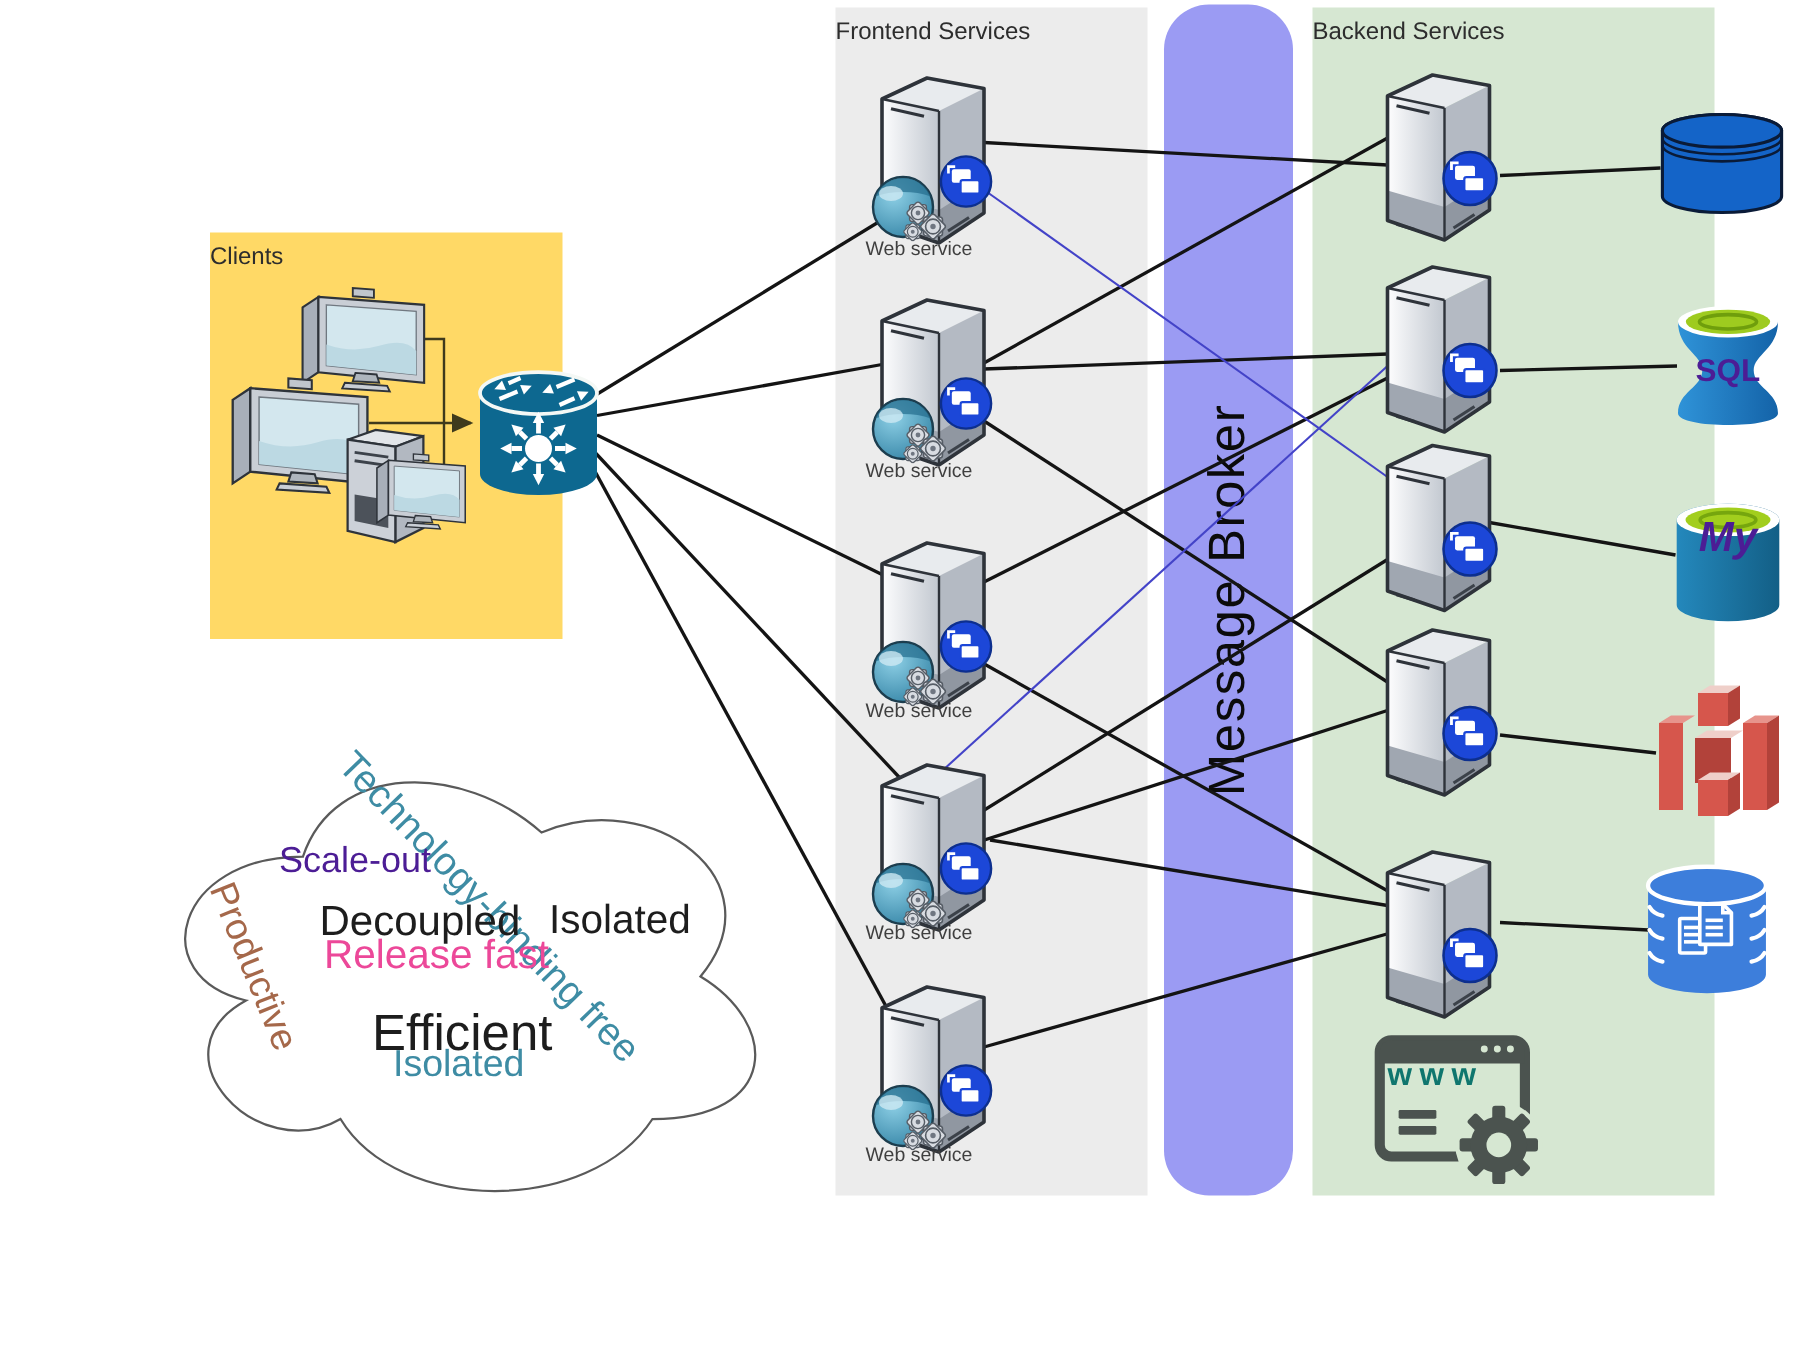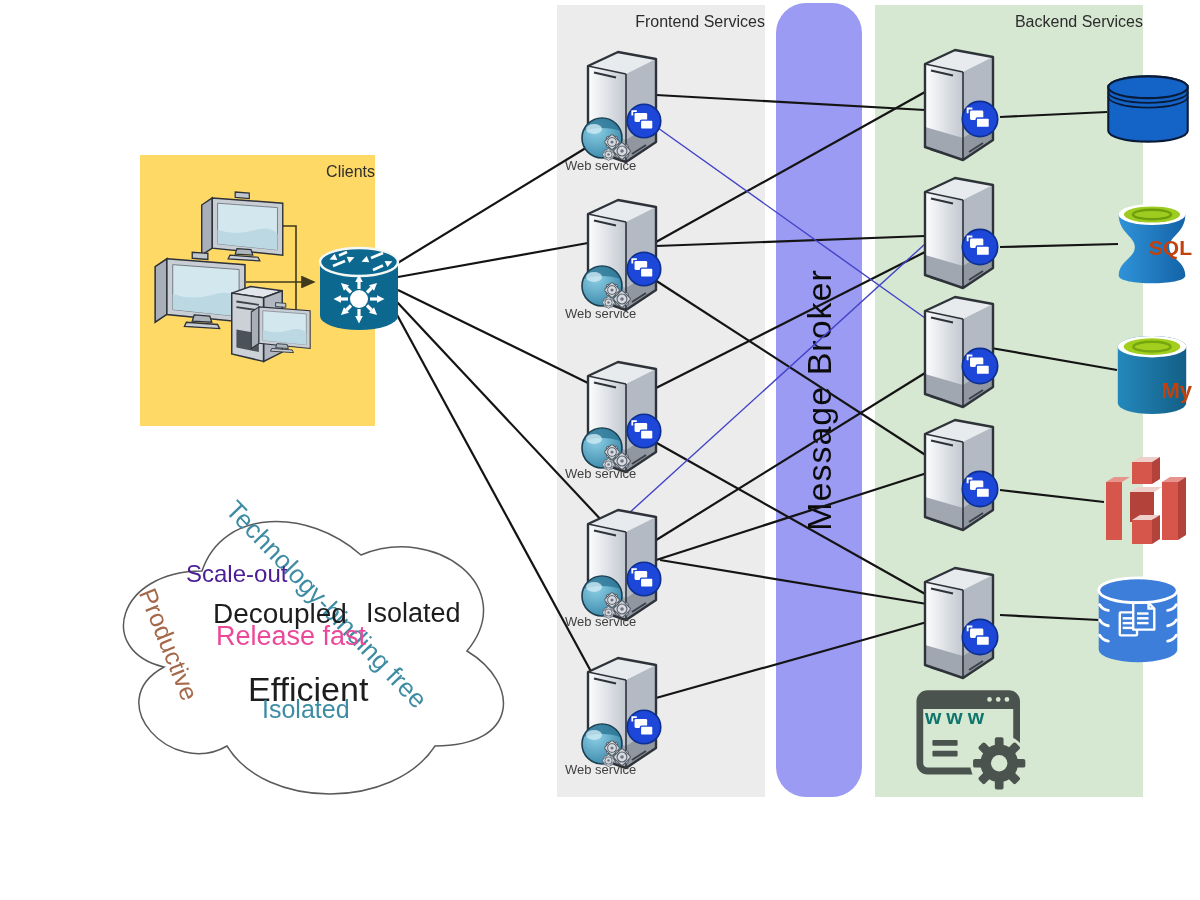--- a/index.html
+++ b/index.html
@@ -1,34 +1,34 @@
 <!DOCTYPE html>
 <html style="--clients_bg: #ffd966; --frontend_bg: #ececec; --backend_bg: #d6e7d2; --broker_bg: #9b9bf3; --link: #141414; --thin_link: #4343c8; --wire: #3f3a1c; --word_teal: #3e8ca4; --word_red: #e8281e; --word_brown: #a5684a; --word_black: #1d1d1d;"><head>
 <meta charset="utf-8">
 <style>
   html,body{margin:0;padding:0;background:#fff;font-family:"Liberation Sans",sans-serif;}
   #canvas{position:relative;width:1200px;height:900px;background:#fff;overflow:hidden;}
   .panel{position:absolute;}
-  .panel-title{position:absolute;top:8px;left:0;width:100%;text-align:right;
+  .panel-title{position:absolute;top:8px;left:0;width:100%;text-align:left;
     font-size:16px;color:#2d2d2d;white-space:nowrap;}
   #clients-panel{left:140px;top:155px;width:235px;height:271px;background:var(--clients_bg);}
   #frontend-panel{left:557px;top:5px;width:208px;height:792px;background:var(--frontend_bg);}
   #broker-band{left:776px;top:3px;width:86px;height:794px;background:var(--broker_bg);border-radius:30px;}
   #backend-panel{left:875px;top:5px;width:268px;height:792px;background:var(--backend_bg);}
   .broker-label{position:absolute;left:50%;top:50%;
     transform:translate(-50%,-50%) rotate(-90deg);white-space:nowrap;
     font-size:34px;color:#0b0b0b;letter-spacing:1px;}
   svg.layer{position:absolute;left:0;top:0;width:1200px;height:900px;}
   .icon{position:absolute;}
-  .ws-label{position:absolute;font-size:13px;color:#3f3f3f;white-space:nowrap;}
+  .ws-label{position:absolute;font-size:13px;color:#3f3f3f;white-space:nowrap;margin-left:12px;}
   #cloud-words{position:absolute;left:0;top:0;width:1200px;height:900px;}
   .cloud-word{position:absolute;white-space:nowrap;transform-origin:left top;line-height:1;}
-  .db-text{position:absolute;color:#c2410c;font-weight:bold;text-align:right;}
+  .db-text{position:absolute;color:#4c1d95;font-weight:bold;text-align:center;}
   #sql-text{left:1112px;top:236px;width:80px;font-size:21px;}
-  #my-text{left:1112px;top:378px;width:80px;font-size:22px;}
+  #my-text{left:1112px;top:342px;width:80px;font-size:28px;font-style:italic;}
   #www-text{left:925px;top:705px;width:80px;font-size:21px;color:#0f766e;
     letter-spacing:5px;font-weight:bold;text-align:left;}
 </style>
 </head>
 <body>
 
 <div id="canvas">
 
   <div class="panel" id="frontend-panel">
     <div class="panel-title">Frontend Services</div>

